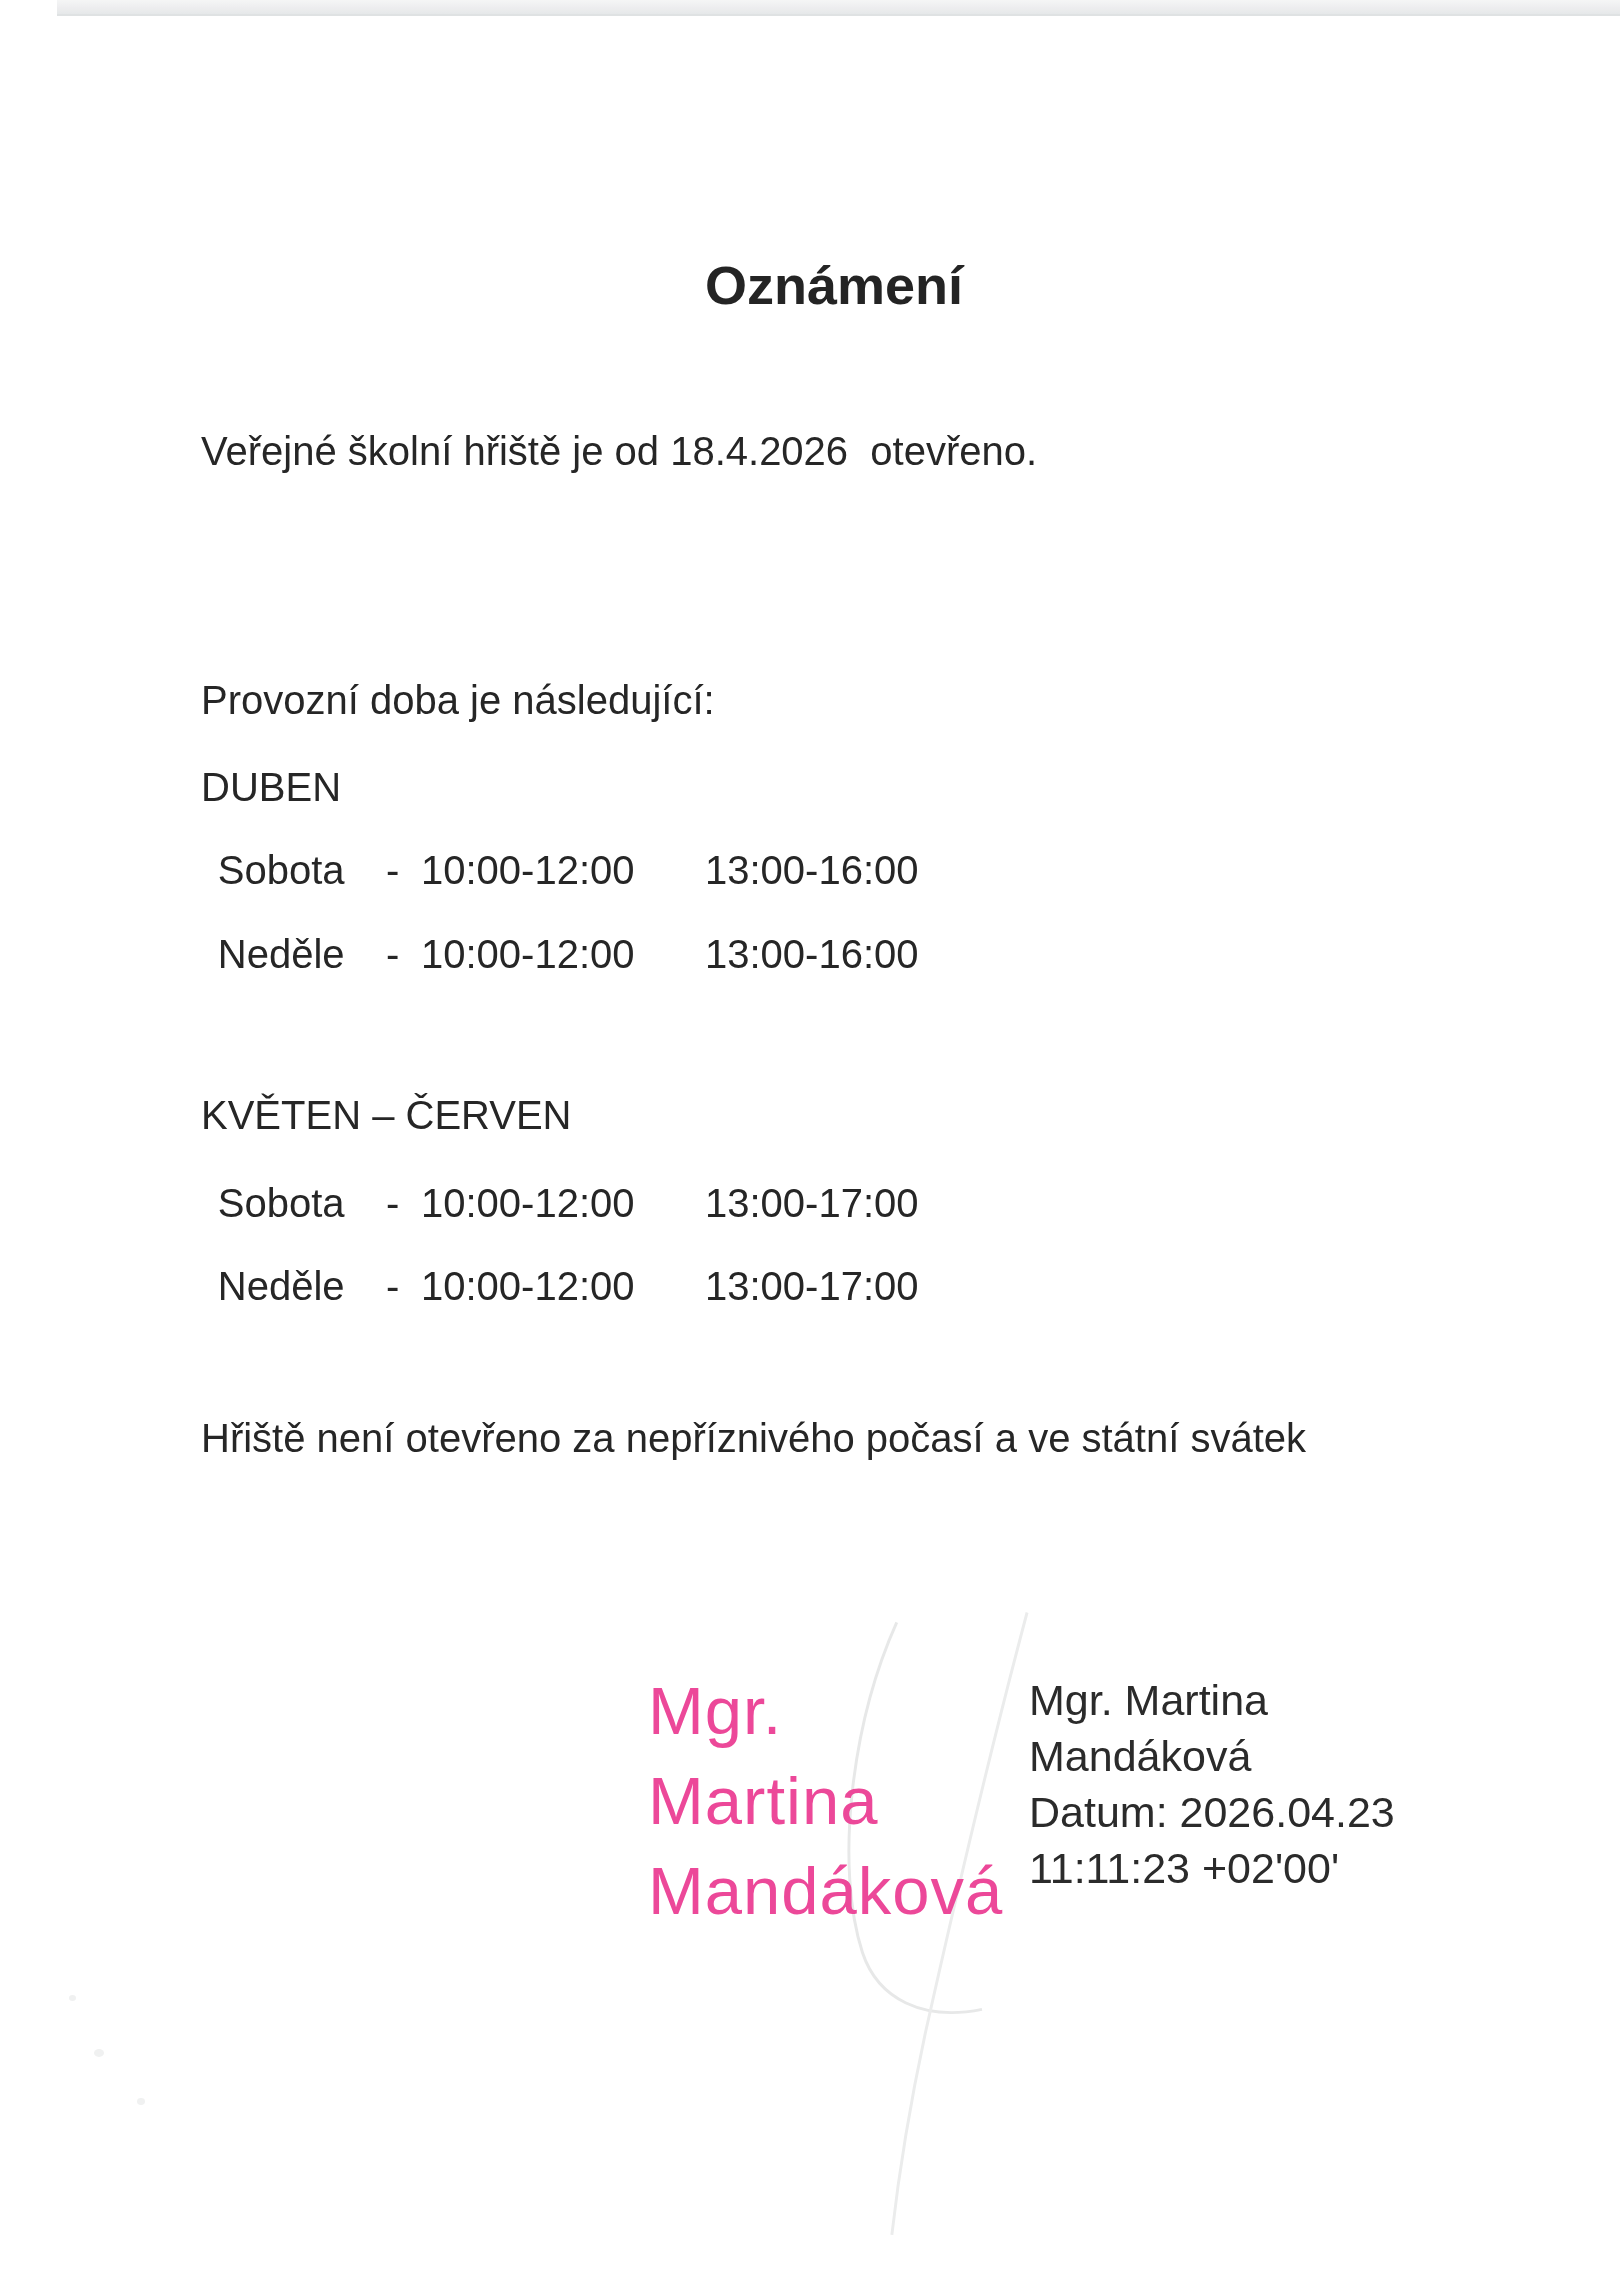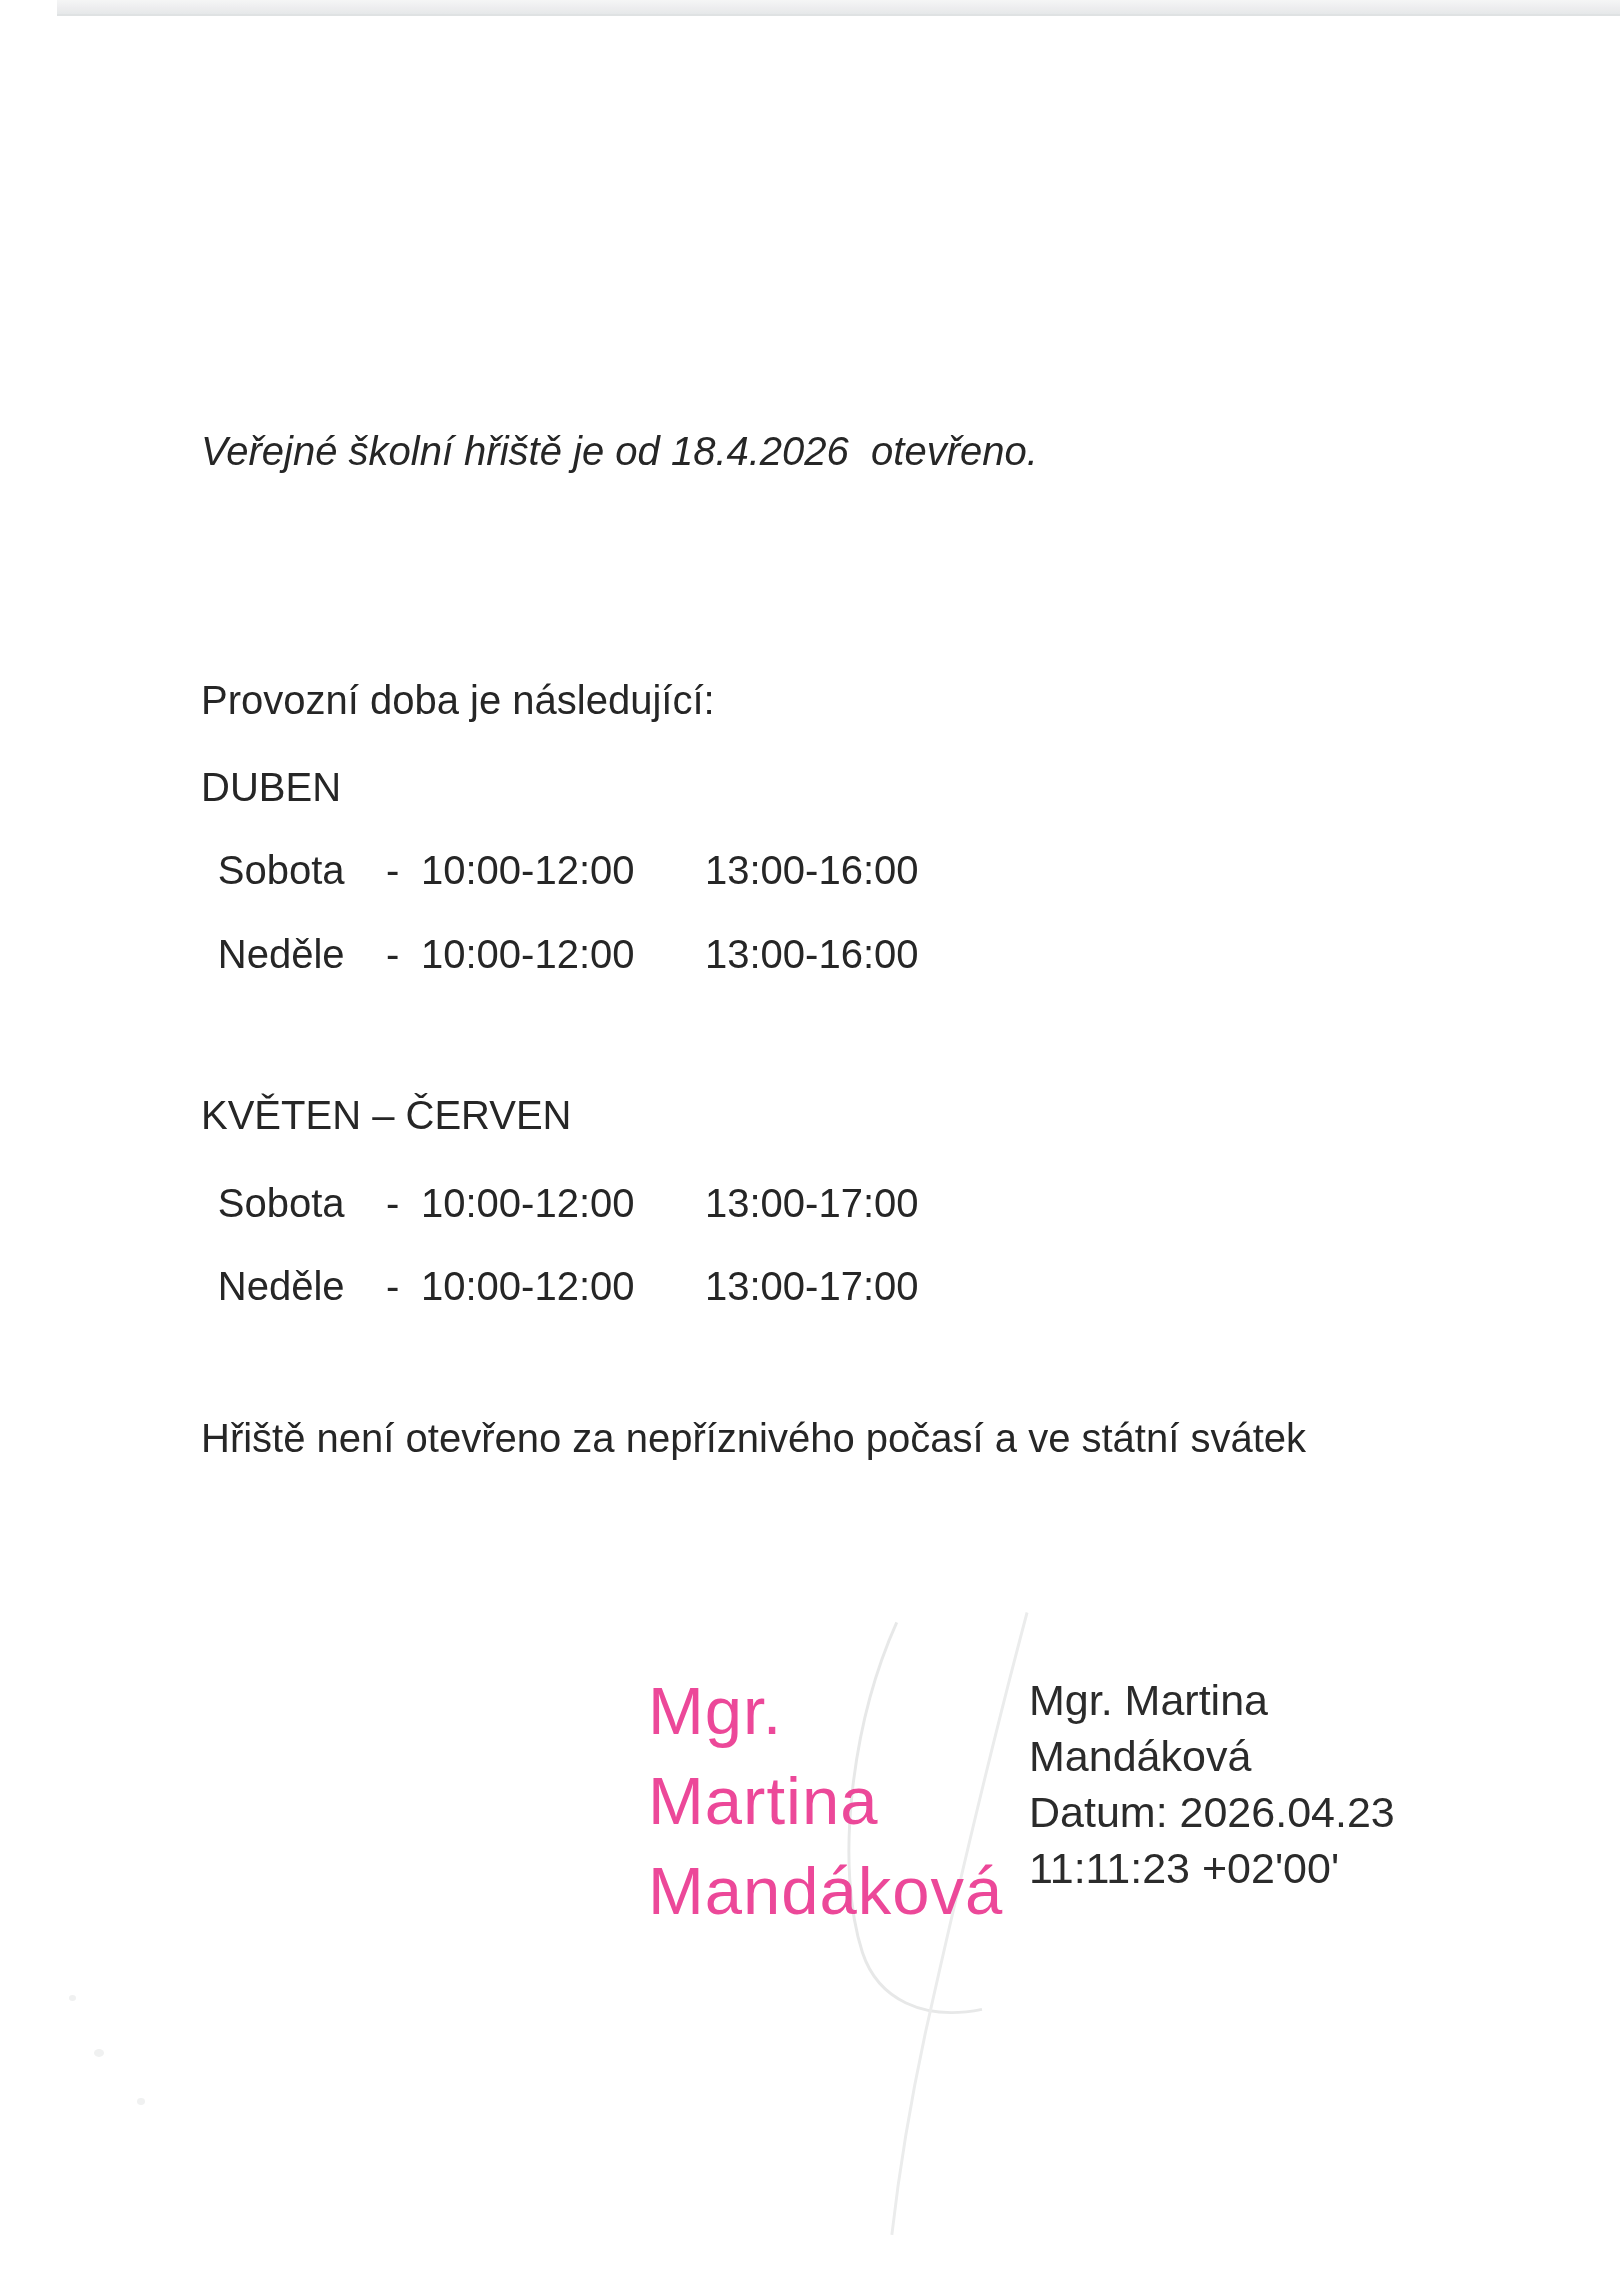--- a/index.html
+++ b/index.html
@@ -22,21 +22,21 @@
     border-bottom: 2px solid #dcdfe0;
     opacity: 0.9;
   }
   .txt { position: absolute; white-space: pre; }
   .title {
     left: 705px; top: 254px;
     font-size: 54px; font-weight: 700;
     color: #242424;
   }
   .body-line { font-size: 40px; color: #262626; }
-  .intro    { left: 201px; top: 429px; font-style: italic; }
+  .intro    { left: 201px; top: 429px; }
   .heading  { left: 201px; top: 678px; }
   .month-1  { left: 201px; top: 765px; }
   .month-2  { left: 201px; top: 1093px; }
   .note     { left: 201px; top: 1416px; }
   .sched-row { position: absolute; left: 210px; height: 49px; width: 745px; }
   .row-1 { top: 848px; }
   .row-2 { top: 932px; }
   .row-3 { top: 1181px; }
   .row-4 { top: 1264px; }
   .sched-row span { position: absolute; font-size: 40px; white-space: pre; color: #262626; }
@@ -71,20 +71,21 @@
 
 <div class="page">
 
   <div class="scan-band"></div>
 
   <svg class="sig-stroke-svg" width="1620" height="2292" viewBox="0 0 1653 2338">
     <path d="M 915 1655 C 868 1760 852 1905 880 1992 C 896 2040 942 2062 1002 2050" fill="none" stroke="#e7e8e8" stroke-width="3"></path>
     <path d="M 1048 1645 C 1008 1795 972 1950 944 2075 C 930 2140 918 2210 910 2280" fill="none" stroke="#ebecec" stroke-width="3"></path>
   </svg>
 
+  <div class="txt title">Oznámení</div>
 
   <div class="txt body-line intro">Veřejné školní hřiště je od 18.4.2026  otevřeno.</div>
 
   <div class="txt body-line heading">Provozní doba je následující:</div>
 
   <div class="txt body-line month-1">DUBEN</div>
 
   <div class="sched-row row-1">
     <span class="cell-day">Sobota</span>
     <span class="cell-dash">-</span>

